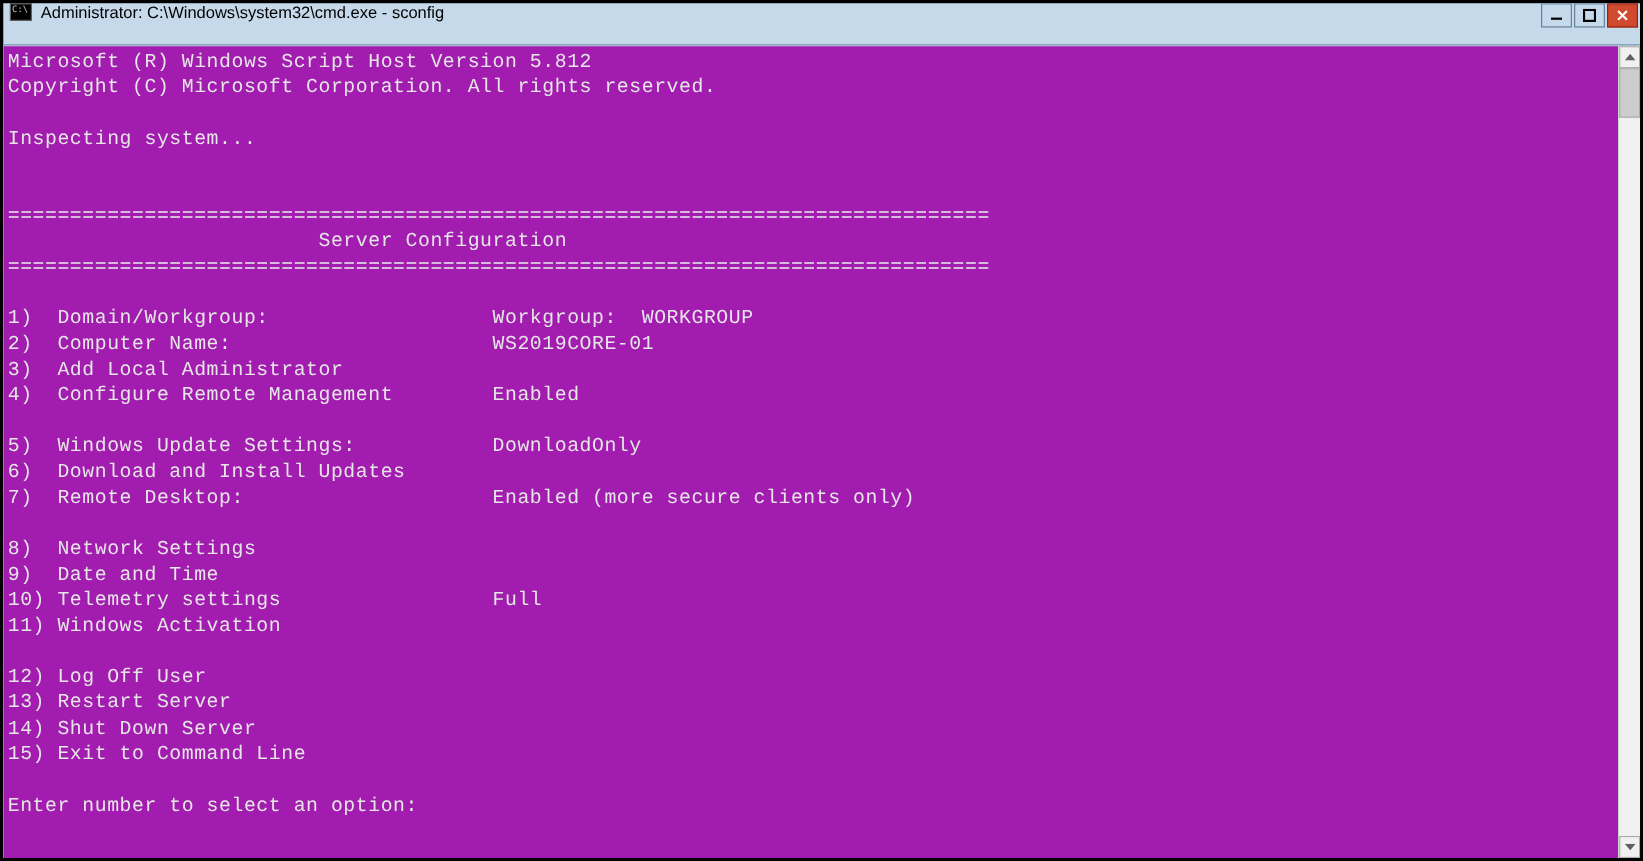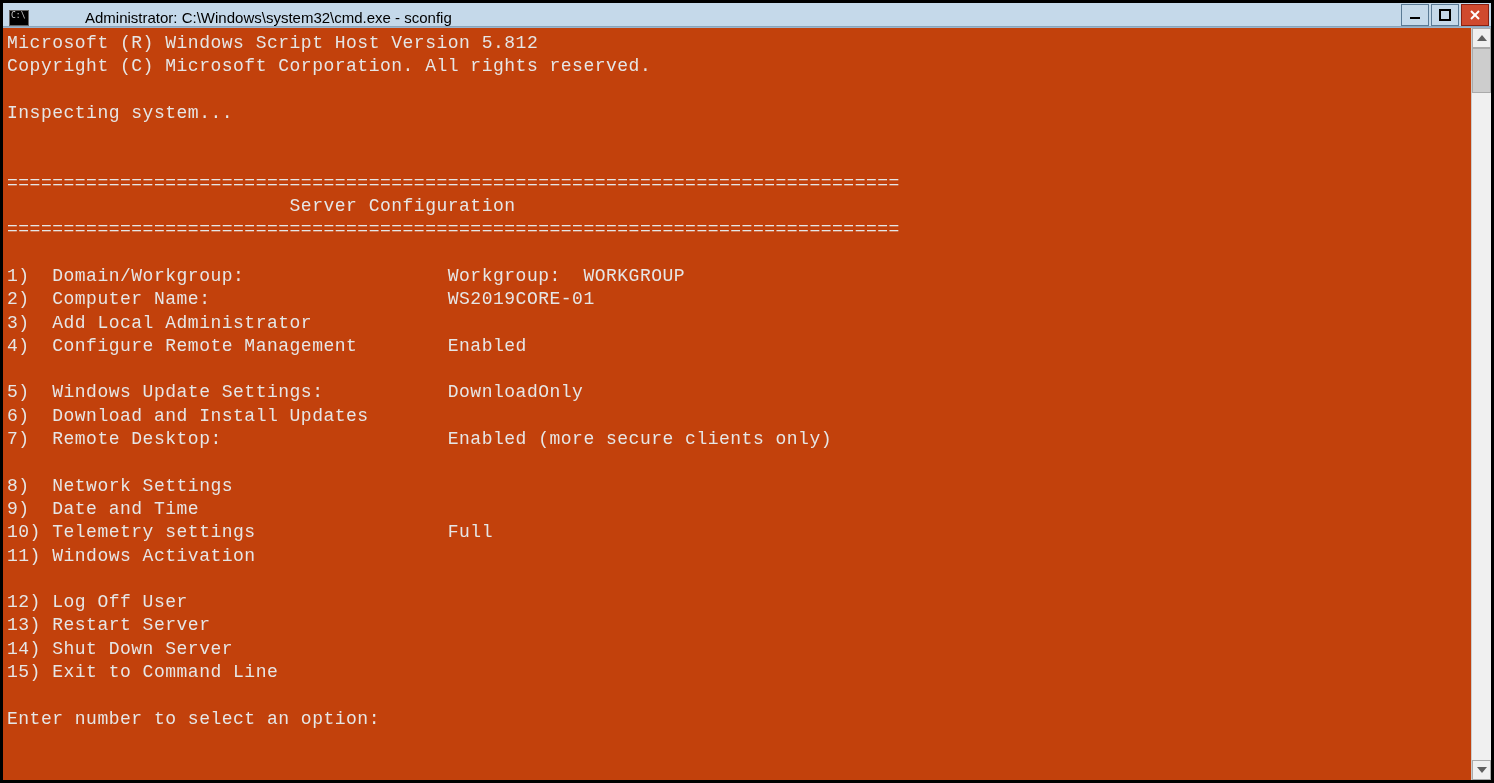--- a/index.html
+++ b/index.html
@@ -12,27 +12,26 @@
       border: 3px solid #000;
     }
     .window {
       width: 100%;
       height: 100%;
       background: #c5d9ea;
       display: flex;
       flex-direction: column;
     }
     .titlebar {
-      height: 24px;
+      height: 38px;
       background: #c5d9ea;
       display: flex;
-      align-items: flex-end;
+      align-items: flex-start;
       padding: 0 2px 0 6px;
       border-bottom: 1px solid #8aa5bb;
-      gap: 48px;
     }
     .titlebar-icon {
       width: 20px;
       height: 16px;
       background: #000;
       margin-right: 8px;
       position: relative;
       border: 1px solid #666;
     }
     .titlebar-icon::before {
@@ -71,21 +70,21 @@
     }
     .win-btn svg { display: block; }
     .terminal-wrap {
       flex: 1;
       display: flex;
       background: #fff;
       border-top: 1px solid #9bb4cb;
     }
     .terminal {
       flex: 1;
-      background: #c2410c;
+      background: #a21caf;
       color: #e6e6e6;
       font-family: Consolas, 'Courier New', monospace;
       font-size: 18px;
       line-height: 23.3px;
       padding: 4px 2px 4px 4px;
       white-space: pre;
       overflow: hidden;
       letter-spacing: 0.5px;
     }
     .scrollbar {

